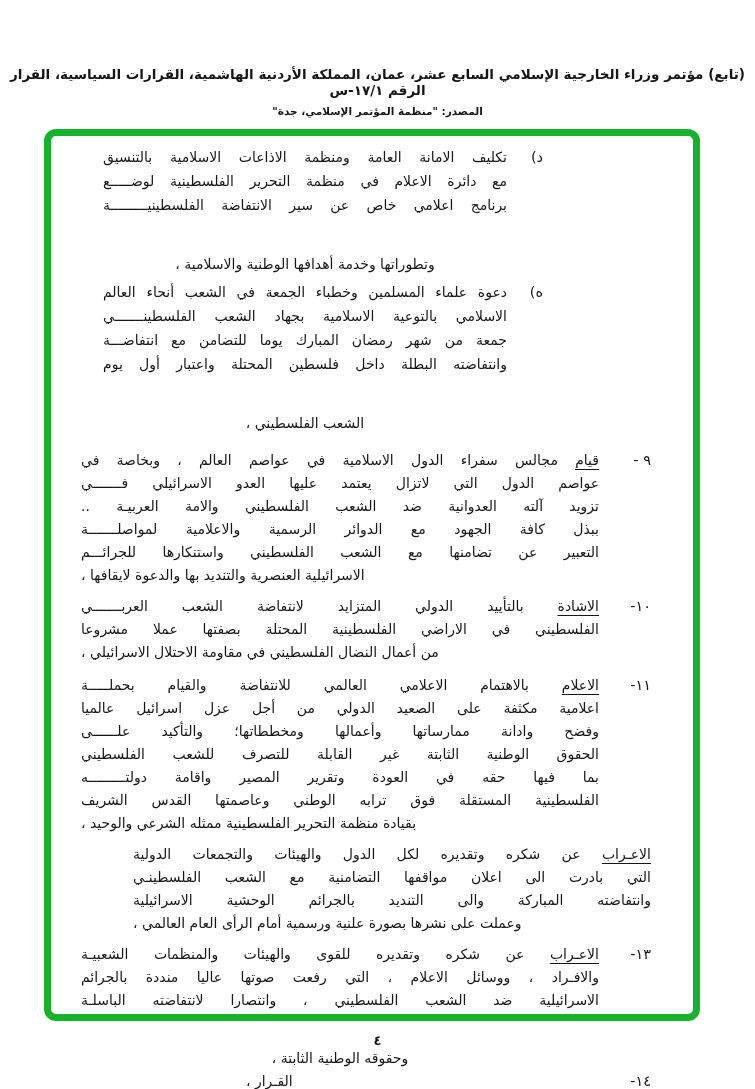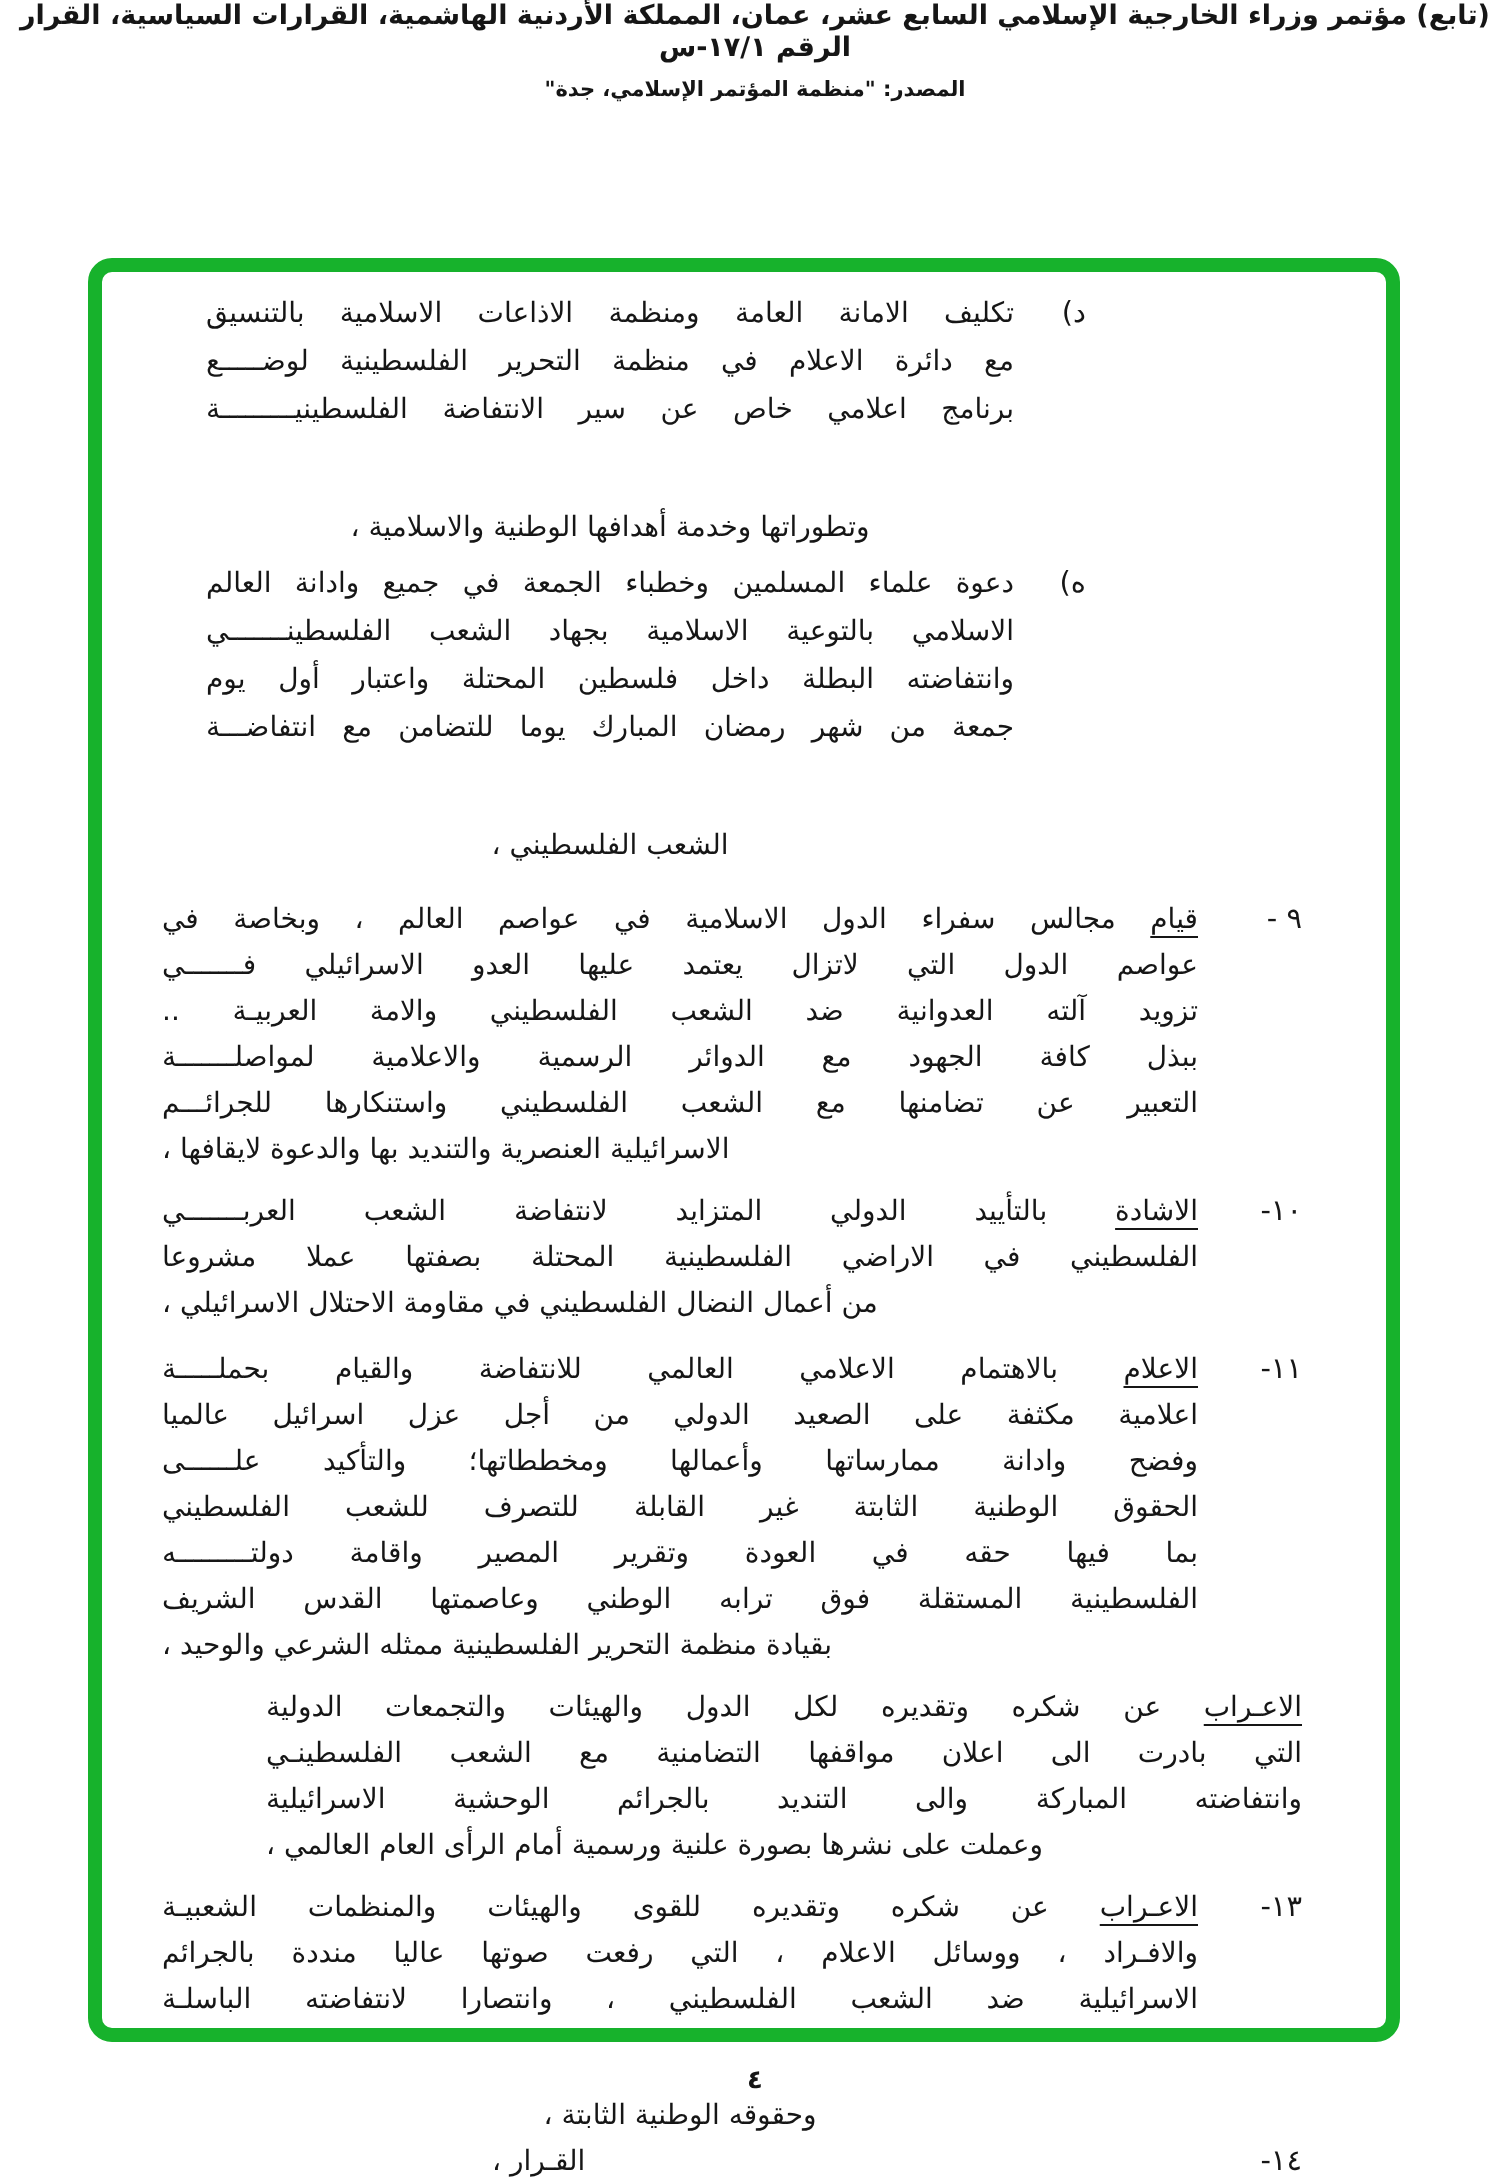--- a/index.html
+++ b/index.html
@@ -1,18 +1,18 @@
 <!DOCTYPE html>
 <html lang="ar"><head>
 <meta charset="utf-8">
 <style>
   * { margin:0; padding:0; box-sizing:border-box; }
   body { width:755px; height:1089px; background:#ffffff; position:relative;
          font-family:"DejaVu Sans", sans-serif; color:#161616; overflow:hidden; }
-  .header { text-align:center; direction:rtl; }
+  .header { padding-top:66px; text-align:center; direction:rtl; }
   .header .h1 { font-size:13.5px; font-weight:bold; letter-spacing:0px; }
   .header .h2 { font-size:10.5px; font-weight:bold; margin-top:7px; }
 
   .frame { position:absolute; left:44px; top:129px; width:656px; height:892px;
            border:7px solid #17b22c; border-radius:12px; background:transparent; }
   .content { direction:rtl; padding-top:9px; font-size:14px; }
 
   .row { display:flex; }
   .marker { font-size:14.5px; white-space:nowrap; }
 
@@ -60,24 +60,24 @@
         <div class="ln">تكليف الامانة العامة ومنظمة الاذاعات الاسلامية بالتنسيق</div>
         <div class="ln">مع دائرة الاعلام في منظمة التحرير الفلسطينية لوضـــــع</div>
         <div class="ln">برنامج اعلامي خاص عن سير الانتفاضة الفلسطينيـــــــــة</div>
         <div class="ln c">وتطوراتها وخدمة أهدافها الوطنية والاسلامية ،</div>
       </div>
     </div>
 
     <div class="row li-row mb14">
       <div class="marker">ه)</div>
       <div class="li-text">
-        <div class="ln">دعوة علماء المسلمين وخطباء الجمعة في جميع وادانة العالم</div>
+        <div class="ln">دعوة علماء المسلمين وخطباء الجمعة في الشعب أنحاء العالم</div>
         <div class="ln">الاسلامي بالتوعية الاسلامية بجهاد الشعب الفلسطينـــــــي</div>
+        <div class="ln">جمعة من شهر رمضان المبارك يوما للتضامن مع انتفاضـــة</div>
         <div class="ln">وانتفاضته البطلة داخل فلسطين المحتلة واعتبار أول يوم</div>
-        <div class="ln">جمعة من شهر رمضان المبارك يوما للتضامن مع انتفاضـــة</div>
         <div class="ln c">الشعب الفلسطيني ،</div>
       </div>
     </div>
 
     <div class="row num-row">
       <div class="marker">٩ -</div>
       <div class="num-text">
         <div class="ln"><span class="u">قيام</span><span> مجالس سفراء الدول الاسلامية في عواصم العالم ، وبخاصة في</span></div>
         <div class="ln">عواصم الدول التي لاتزال يعتمد عليها العدو الاسرائيلي فـــــــي</div>
         <div class="ln">تزويد آلته العدوانية ضد الشعب الفلسطيني والامة العربيـة ..</div>

